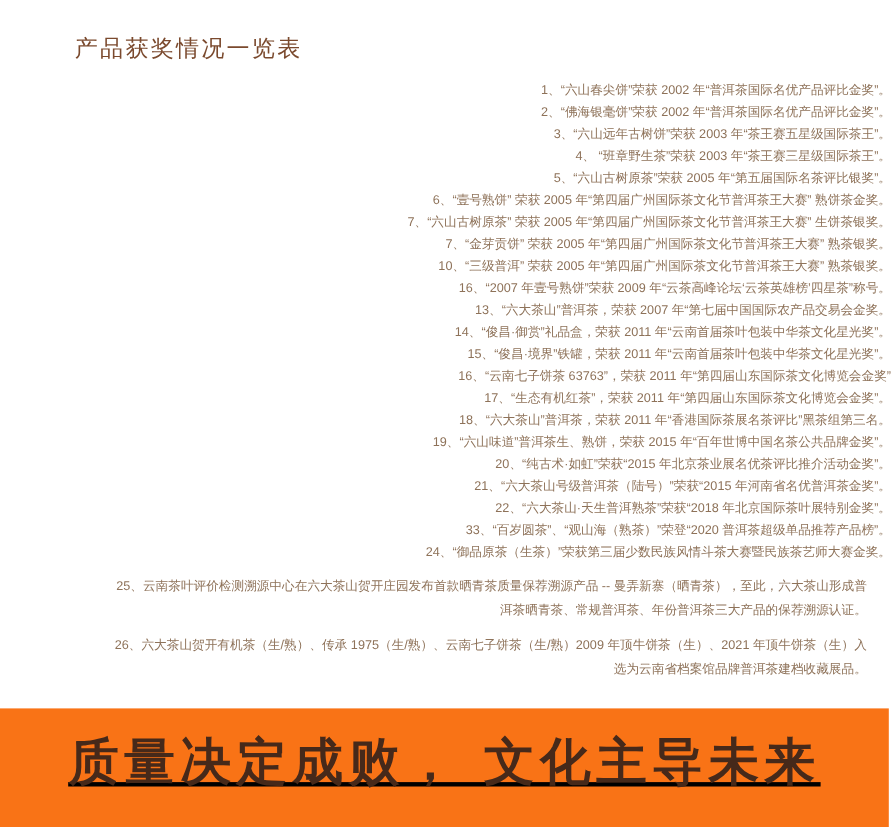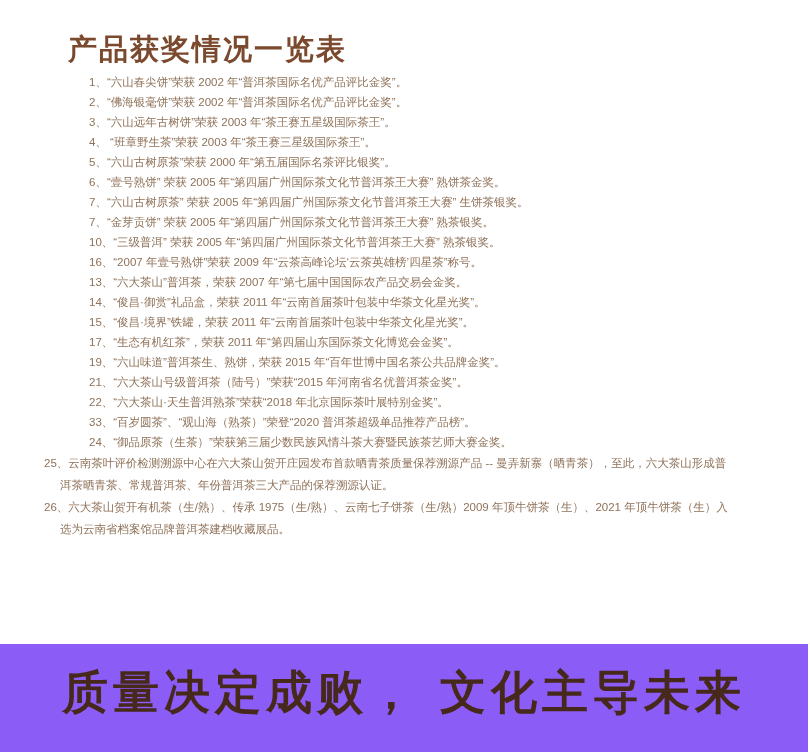--- a/index.html
+++ b/index.html
@@ -5,34 +5,34 @@
   html,body{margin:0;padding:0;}
   body{
     width:810px;height:752px;
     background:#ffffff;
     font-family:"Liberation Sans","DejaVu Sans",sans-serif;
     position:relative;overflow:hidden;
   }
   .page{position:absolute;inset:0;}
   .title{
     position:absolute;left:68px;top:30px;
-    font-size:29px;font-weight:bold;letter-spacing:2px;
+    font-size:21px;font-weight:normal;letter-spacing:2px;
     color:#7b4a2e;white-space:nowrap;
   }
   .award-list{
     position:absolute;left:0;top:72px;width:810px;
-    font-size:11.5px;color:#8e7259;
+    font-size:11.5px;color:#8e7259;text-align:right;
   }
   .award-line{
     height:20px;line-height:20px;
     padding-left:89px;white-space:nowrap;
   }
   .award-para{
-    padding-left:60px;text-indent:-16px;
-    line-height:22px;width:672px;margin-top:0;
+    padding-left:116px;text-indent:-16px;
+    line-height:22px;width:672px;margin-top:10px;
   }
   .footer-banner{
     position:absolute;left:0;top:644px;width:808px;height:108px;
     display:flex;align-items:center;justify-content:center;
   }
   .slogan{
     font-family:"DejaVu Serif","Liberation Serif",serif;
     font-size:46px;font-weight:900;letter-spacing:5px;
     margin-bottom:10px;white-space:nowrap;
   }
@@ -42,36 +42,39 @@
 
 <div class="page">
 
   <div class="title" style="color: rgb(123, 74, 46);">产品获奖情况一览表</div>
 
   <div class="award-list" style="color: rgb(142, 114, 89);">
     <div class="award-line">1、“六山春尖饼”荣获 2002 年“普洱茶国际名优产品评比金奖”。</div>
     <div class="award-line">2、“佛海银毫饼”荣获 2002 年“普洱茶国际名优产品评比金奖”。</div>
     <div class="award-line">3、“六山远年古树饼”荣获 2003 年“茶王赛五星级国际茶王”。</div>
     <div class="award-line">4、 “班章野生茶”荣获 2003 年“茶王赛三星级国际茶王”。</div>
-    <div class="award-line">5、“六山古树原茶”荣获 2000 年“第五届国际名茶评比银奖”。</div>
+    <div class="award-line">5、“六山古树原茶”荣获 2005 年“第五届国际名茶评比银奖”。</div>
     <div class="award-line">6、“壹号熟饼” 荣获 2005 年“第四届广州国际茶文化节普洱茶王大赛” 熟饼茶金奖。</div>
     <div class="award-line">7、“六山古树原茶” 荣获 2005 年“第四届广州国际茶文化节普洱茶王大赛” 生饼茶银奖。</div>
     <div class="award-line">7、“金芽贡饼” 荣获 2005 年“第四届广州国际茶文化节普洱茶王大赛” 熟茶银奖。</div>
     <div class="award-line">10、“三级普洱” 荣获 2005 年“第四届广州国际茶文化节普洱茶王大赛” 熟茶银奖。</div>
     <div class="award-line">16、“2007 年壹号熟饼”荣获 2009 年“云茶高峰论坛‘云茶英雄榜’四星茶”称号。</div>
     <div class="award-line">13、“六大茶山”普洱茶，荣获 2007 年“第七届中国国际农产品交易会金奖。</div>
     <div class="award-line">14、“俊昌·御赏”礼品盒，荣获 2011 年“云南首届茶叶包装中华茶文化星光奖”。</div>
     <div class="award-line">15、“俊昌·境界”铁罐，荣获 2011 年“云南首届茶叶包装中华茶文化星光奖”。</div>
+    <div class="award-line">16、“云南七子饼茶 63763”，荣获 2011 年“第四届山东国际茶文化博览会金奖”</div>
     <div class="award-line">17、“生态有机红茶”，荣获 2011 年“第四届山东国际茶文化博览会金奖”。</div>
+    <div class="award-line">18、“六大茶山”普洱茶，荣获 2011 年“香港国际茶展名茶评比”黑茶组第三名。</div>
     <div class="award-line">19、“六山味道”普洱茶生、熟饼，荣获 2015 年“百年世博中国名茶公共品牌金奖”。</div>
+    <div class="award-line">20、“纯古术·如虹”荣获“2015 年北京茶业展名优茶评比推介活动金奖”。</div>
     <div class="award-line">21、“六大茶山号级普洱茶（陆号）”荣获“2015 年河南省名优普洱茶金奖”。</div>
     <div class="award-line">22、“六大茶山·天生普洱熟茶”荣获“2018 年北京国际茶叶展特别金奖”。</div>
     <div class="award-line">33、“百岁圆茶”、“观山海（熟茶）”荣登“2020 普洱茶超级单品推荐产品榜”。</div>
     <div class="award-line">24、“御品原茶（生茶）”荣获第三届少数民族风情斗茶大赛暨民族茶艺师大赛金奖。</div>
     <div class="award-para">25、云南茶叶评价检测溯源中心在六大茶山贺开庄园发布首款晒青茶质量保荐溯源产品 -- 曼弄新寨（晒青茶），至此，六大茶山形成普洱茶晒青茶、常规普洱茶、年份普洱茶三大产品的保荐溯源认证。</div>
     <div class="award-para">26、六大茶山贺开有机茶（生/熟）、传承 1975（生/熟）、云南七子饼茶（生/熟）2009 年顶牛饼茶（生）、2021 年顶牛饼茶（生）入选为云南省档案馆品牌普洱茶建档收藏展品。</div>
   </div>
 
-  <div class="footer-banner" style="background: #8b5cf6;">
+  <div class="footer-banner" style="background: #f97316; text-decoration: underline;">
     <div class="slogan" style="color: rgb(70, 41, 26);">质量决定成败， 文化主导未来</div>
   </div>
 
 </div>
 
 </body></html>

